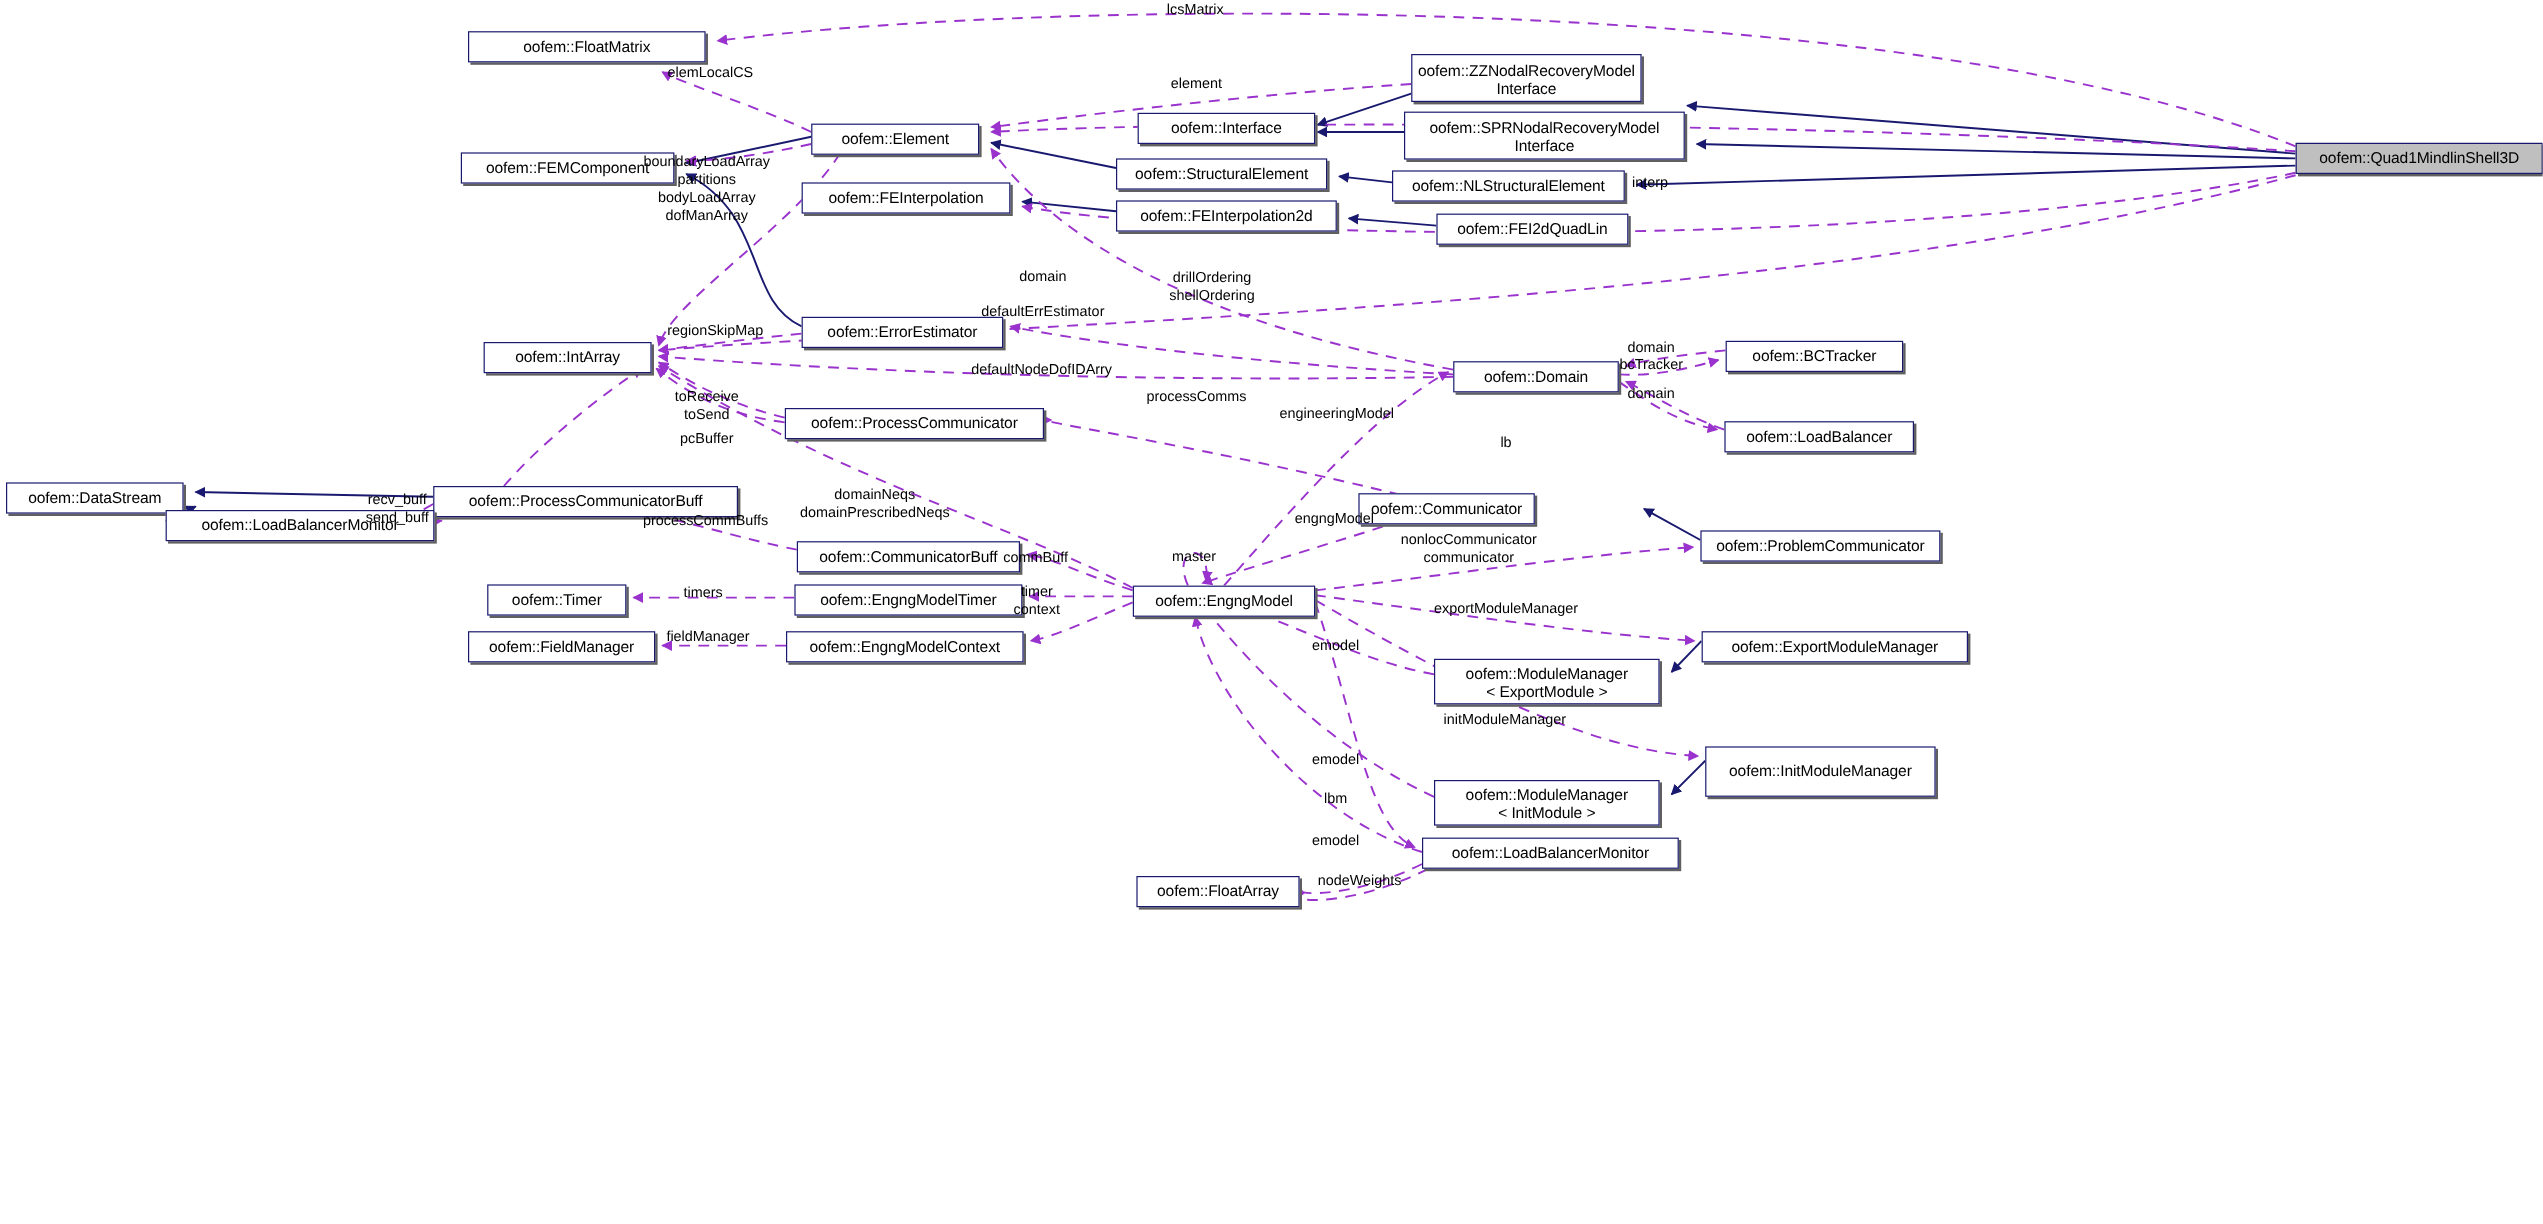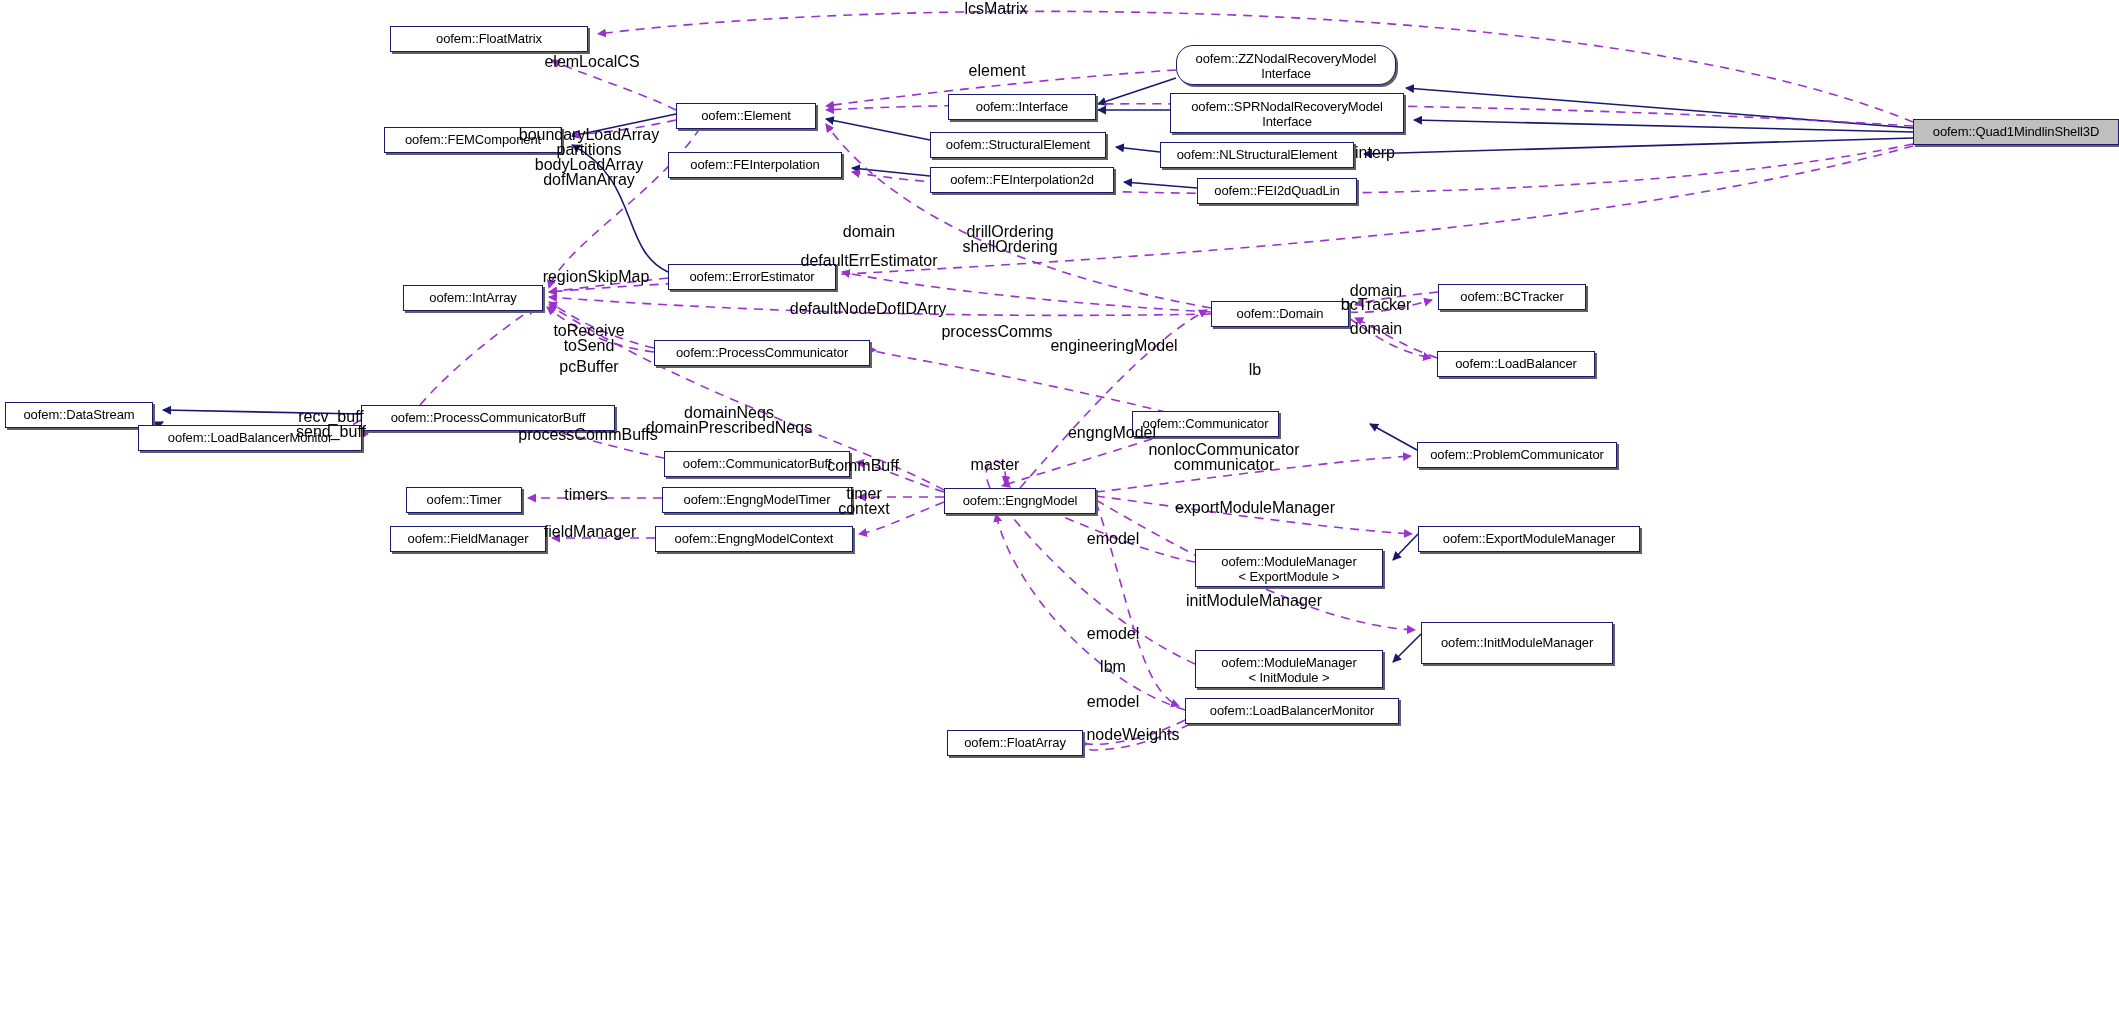--- a/index.html
+++ b/index.html
@@ -37,21 +37,21 @@
   }
   .node.highlight{
     background:#bfbfbf;
   }
   .node.two-line{
     line-height:15px;
     padding-top:1px;
   }
   .edge-label{
     position:absolute;
-    font-size:16px;
+    font-size:12px;
     line-height:15px;
     color:#000000;
     white-space:pre-line;
     text-align:center;
     transform:translate(-50%,-50%);
     pointer-events:none;
   }
 </style>
 </head>
 <body>
@@ -182,21 +182,21 @@
       <path d="M 1185,710 C 1090,680 1010,580 996,514"></path>
 
       <path d="M 1185,720 C 1130,748 1080,746 1085,742"></path>
 
       <path d="M 1190,724 C 1120,760 1060,750 1087,744"></path>
     </g>
   </svg>
 
   <div id="nodes">
       <div class="node" style="left: 390px; top: 26px; width: 198px; height: 26px;">oofem::FloatMatrix</div>
-      <div class="node two-line" style="left: 1176px; top: 45px; width: 220px; height: 40px; border-radius: 17px;">oofem::ZZNodalRecoveryModel
+      <div class="node two-line" style="left: 1176px; top: 45px; width: 192px; height: 40px;">oofem::ZZNodalRecoveryModel
 Interface</div>
       <div class="node" style="left: 676px; top: 103px; width: 140px; height: 26px;">oofem::Element</div>
       <div class="node" style="left: 948px; top: 94px; width: 148px; height: 26px;">oofem::Interface</div>
       <div class="node two-line" style="left: 1170px; top: 93px; width: 234px; height: 40px;">oofem::SPRNodalRecoveryModel
 Interface</div>
       <div class="node highlight" style="left: 1913px; top: 119px; width: 206px; height: 26px;">oofem::Quad1MindlinShell3D</div>
       <div class="node" style="left: 384px; top: 127px; width: 178px; height: 26px;">oofem::FEMComponent</div>
       <div class="node" style="left: 930px; top: 132px; width: 176px; height: 26px;">oofem::StructuralElement</div>
       <div class="node" style="left: 1160px; top: 142px; width: 194px; height: 26px;">oofem::NLStructuralElement</div>
       <div class="node" style="left: 668px; top: 152px; width: 174px; height: 26px;">oofem::FEInterpolation</div>

